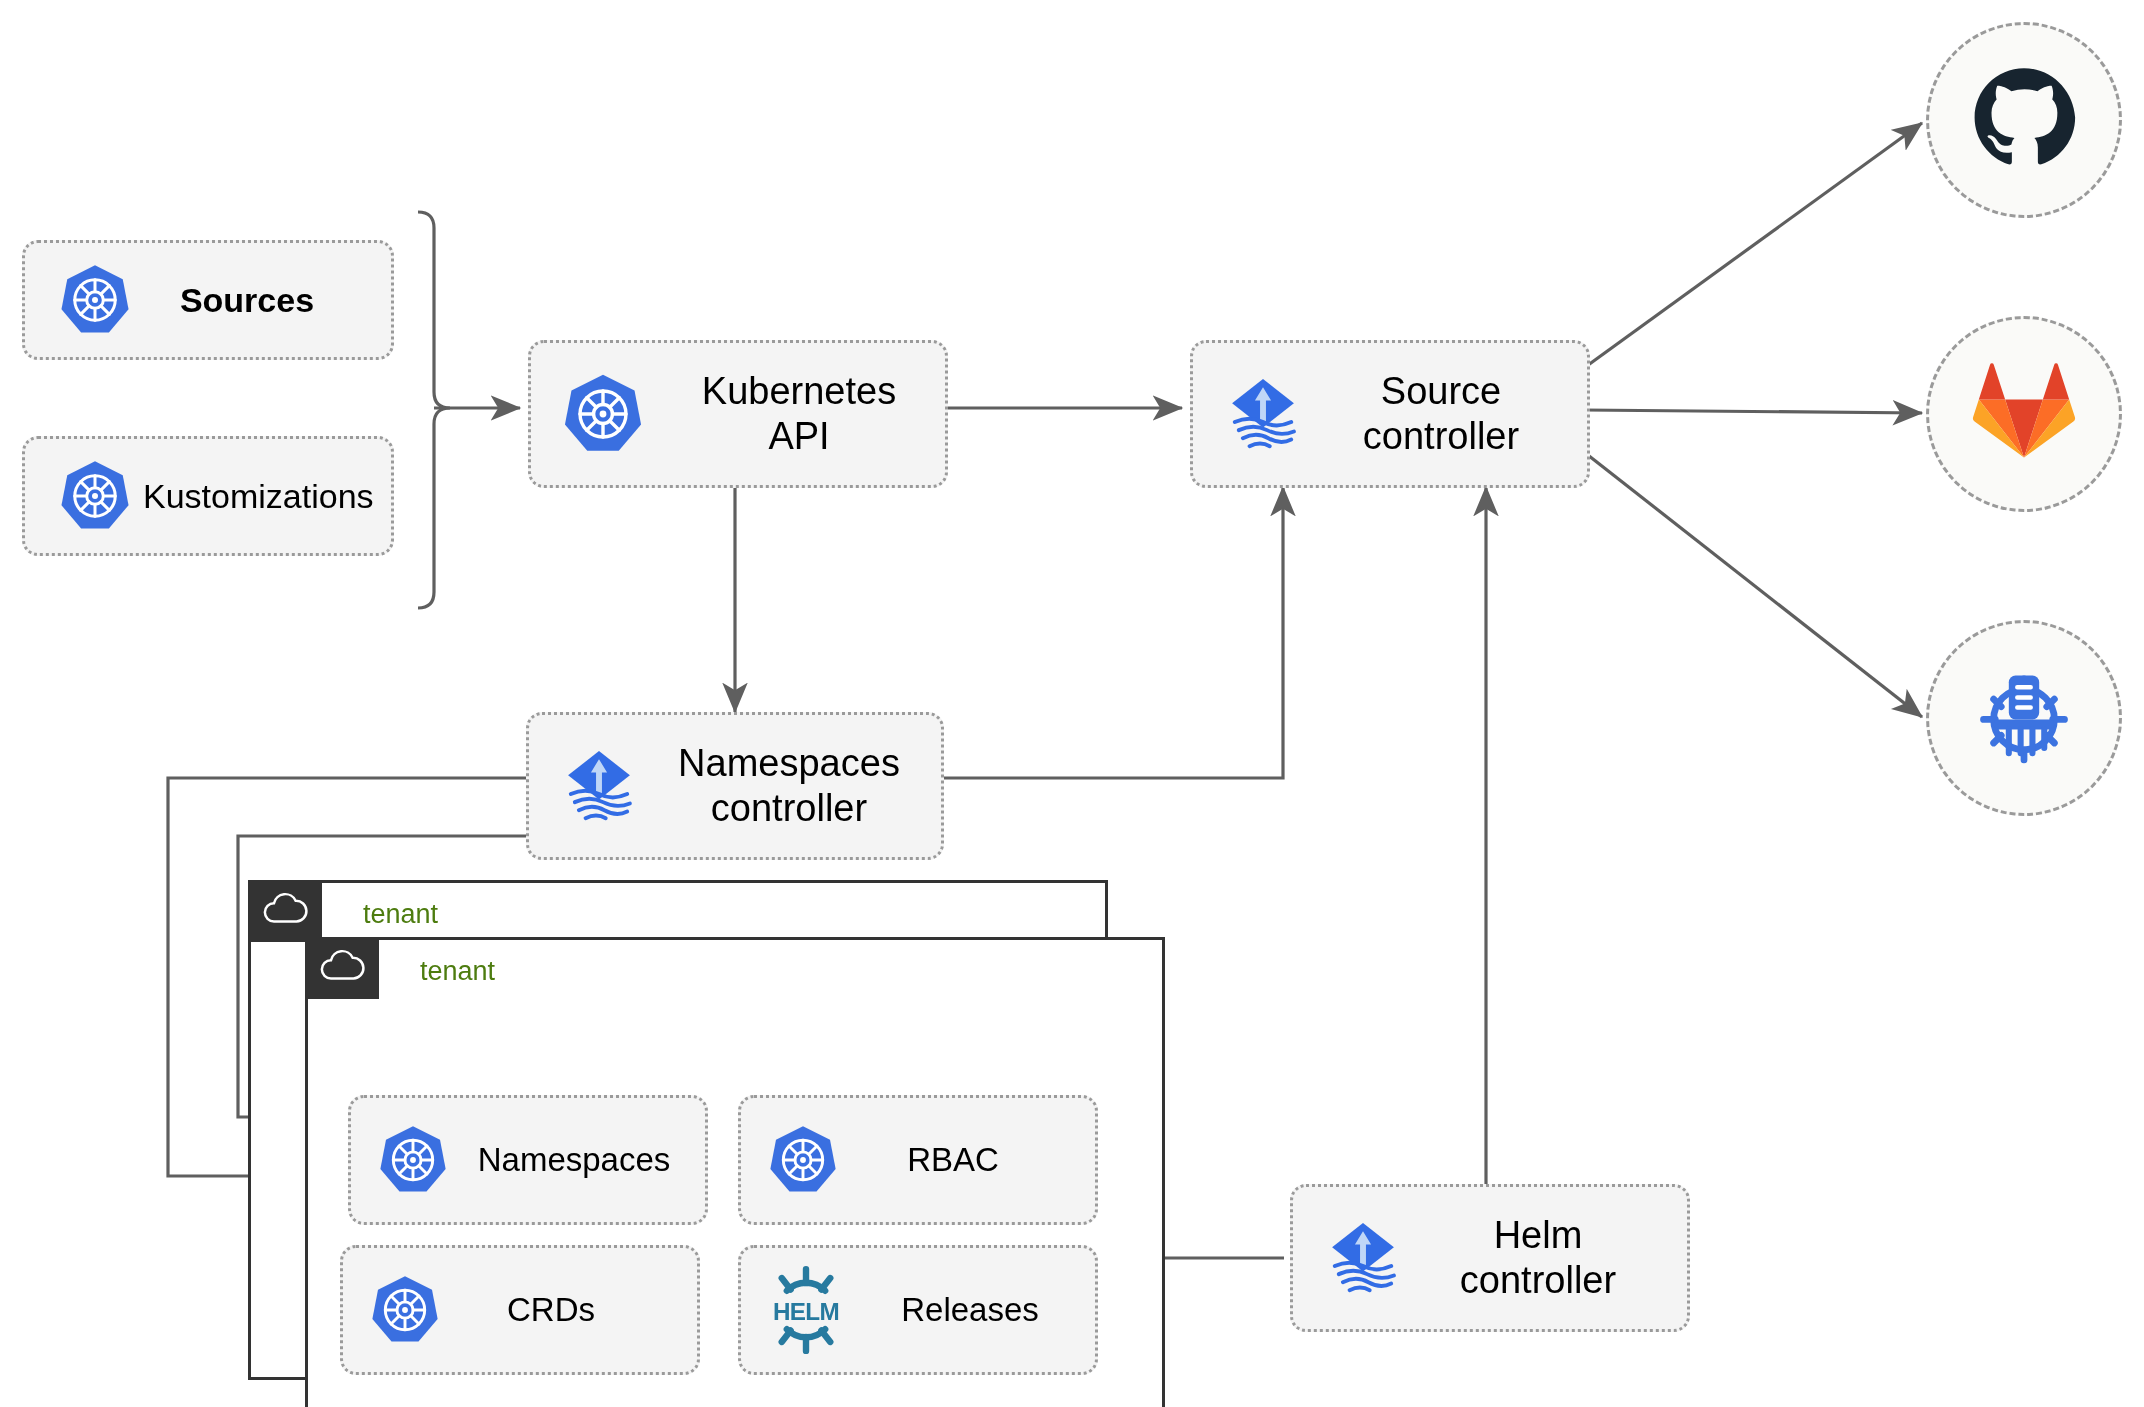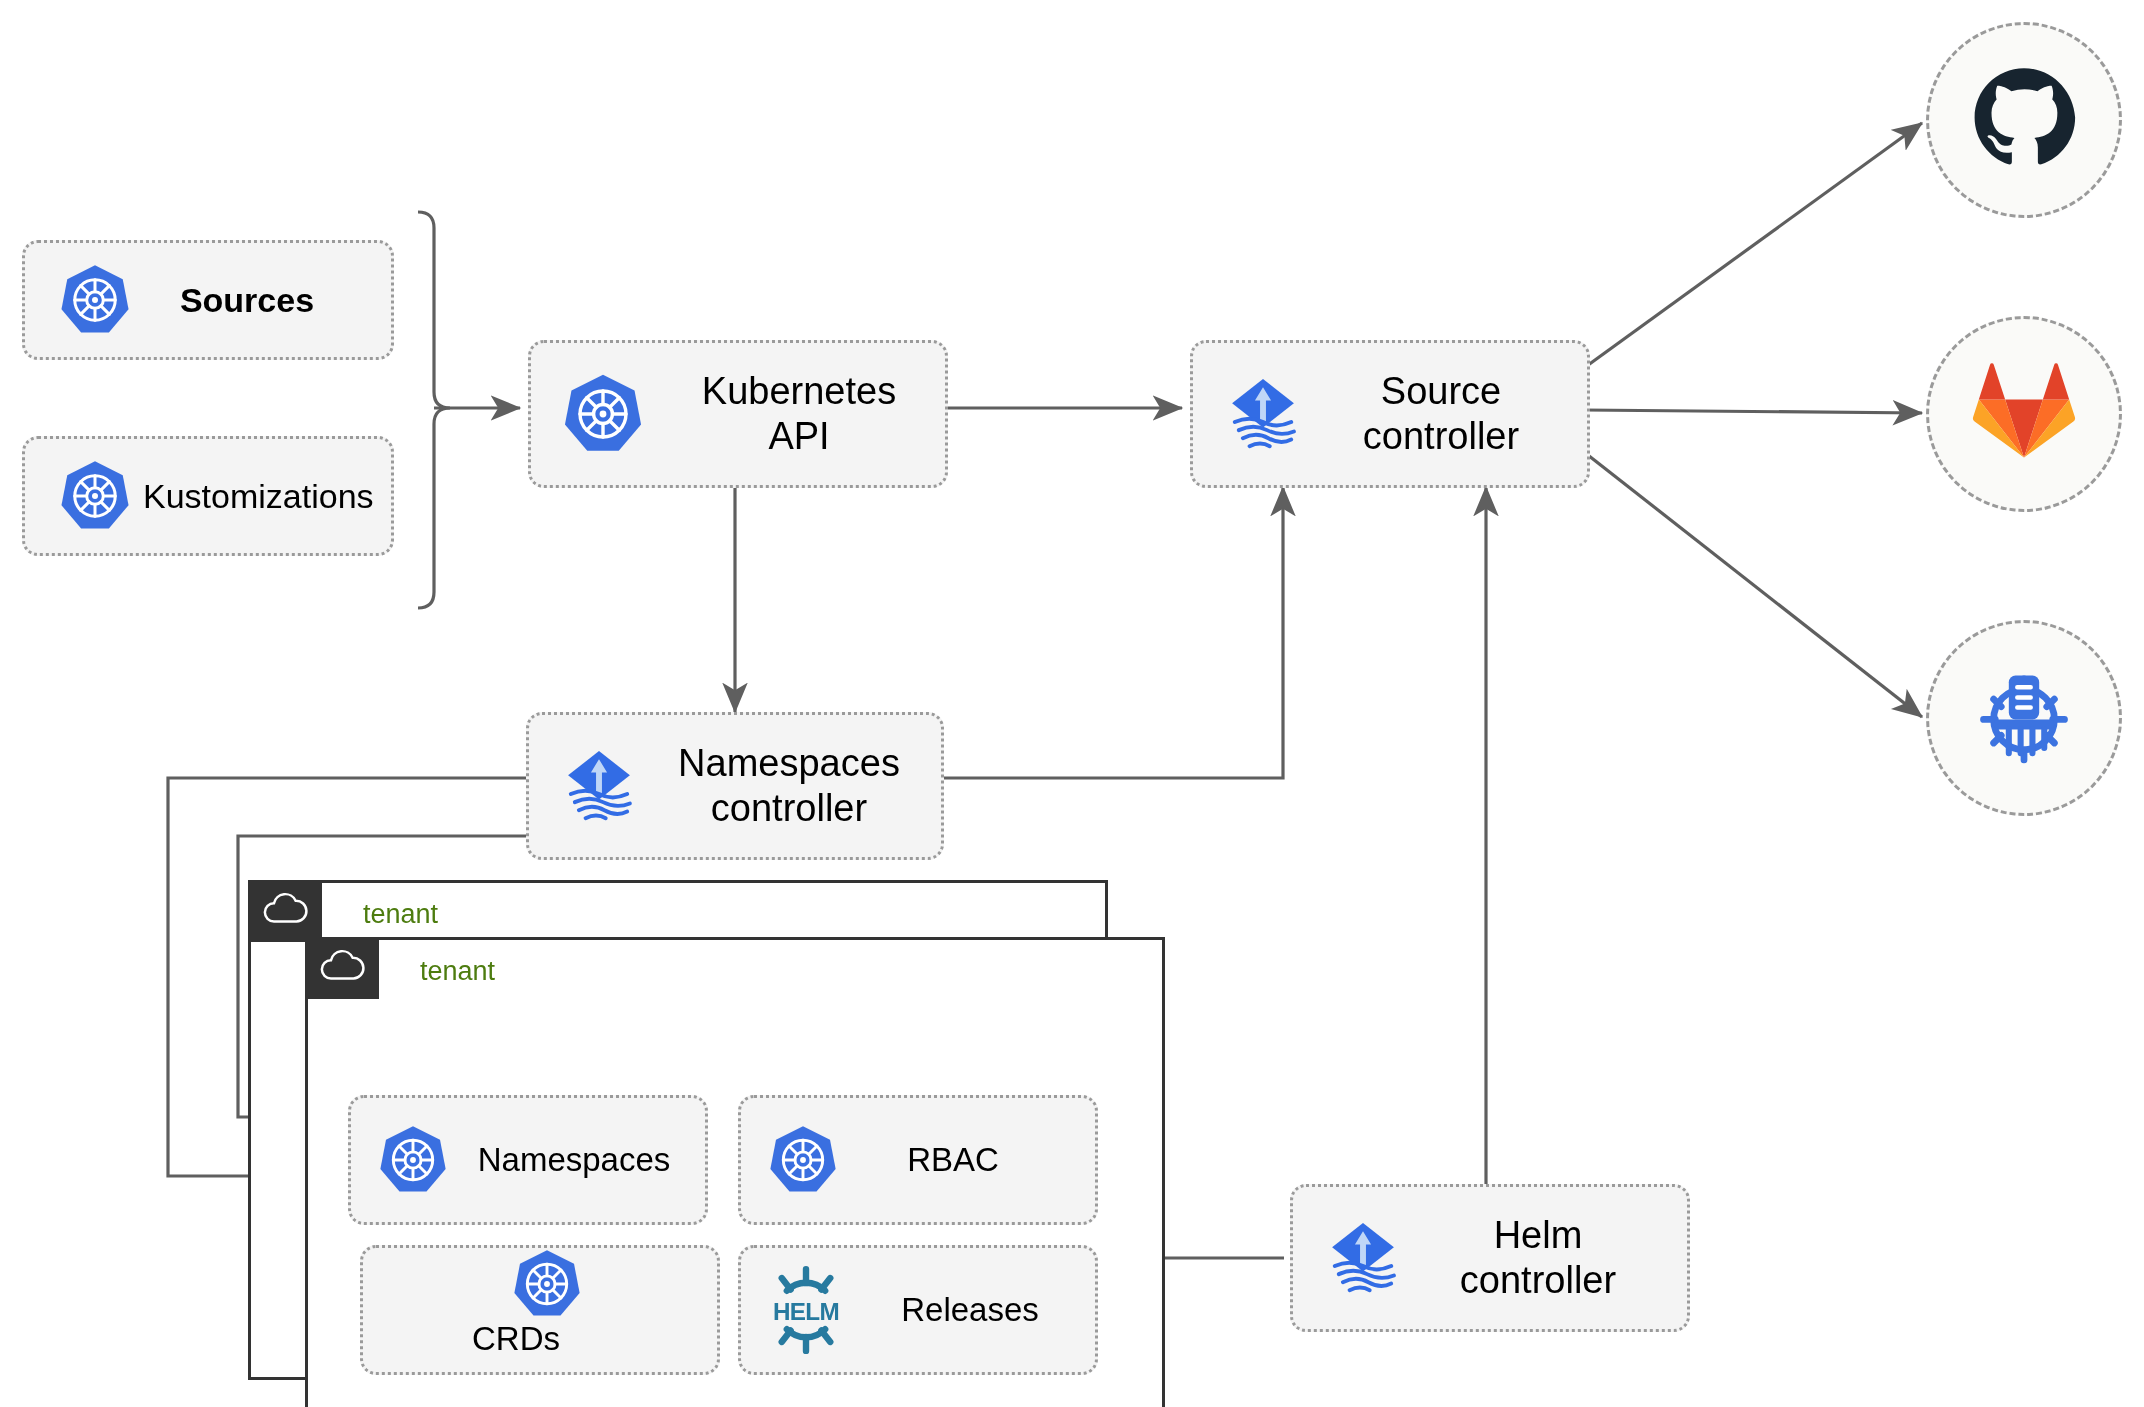--- a/index.html
+++ b/index.html
@@ -268,21 +268,21 @@
             <path d="M32 14.5 V24.8 M32 39.2 V49.5 M14.5 32 H24.8 M39.2 32 H49.5
                      M19.6 19.6 L26.9 26.9 M37.1 37.1 L44.4 44.4
                      M44.4 19.6 L37.1 26.9 M26.9 37.1 L19.6 44.4"></path>
           </g>
           <circle cx="32" cy="32" r="2.6" fill="#fff"></circle>
         </svg>
       </span>
       <span class="lbl" style="padding-right:40px;">RBAC</span>
     </div>
 
-    <div class="res" style="left:52px;top:305px;width:360px;height:130px;flex-direction:column;">
+    <div class="res" style="left:32px;top:305px;width:360px;height:130px;">
       <span class="ico" style="width:96px;margin-left:14px;display:flex;justify-content:center;">
         <svg width="72" height="72" viewBox="0 0 64 64">
           <path d="M32 2 L56 14 L61 40 L44 60 H20 L3 40 L8 14 Z" fill="#3A6FE0"></path>
           <g stroke="#fff" stroke-width="2.6" fill="none" stroke-linecap="round">
             <circle cx="32" cy="32" r="7.2"></circle>
               <circle cx="32" cy="32" r="17.5"></circle>
             <path d="M32 14.5 V24.8 M32 39.2 V49.5 M14.5 32 H24.8 M39.2 32 H49.5
                      M19.6 19.6 L26.9 26.9 M37.1 37.1 L44.4 44.4
                      M44.4 19.6 L37.1 26.9 M26.9 37.1 L19.6 44.4"></path>
           </g>

